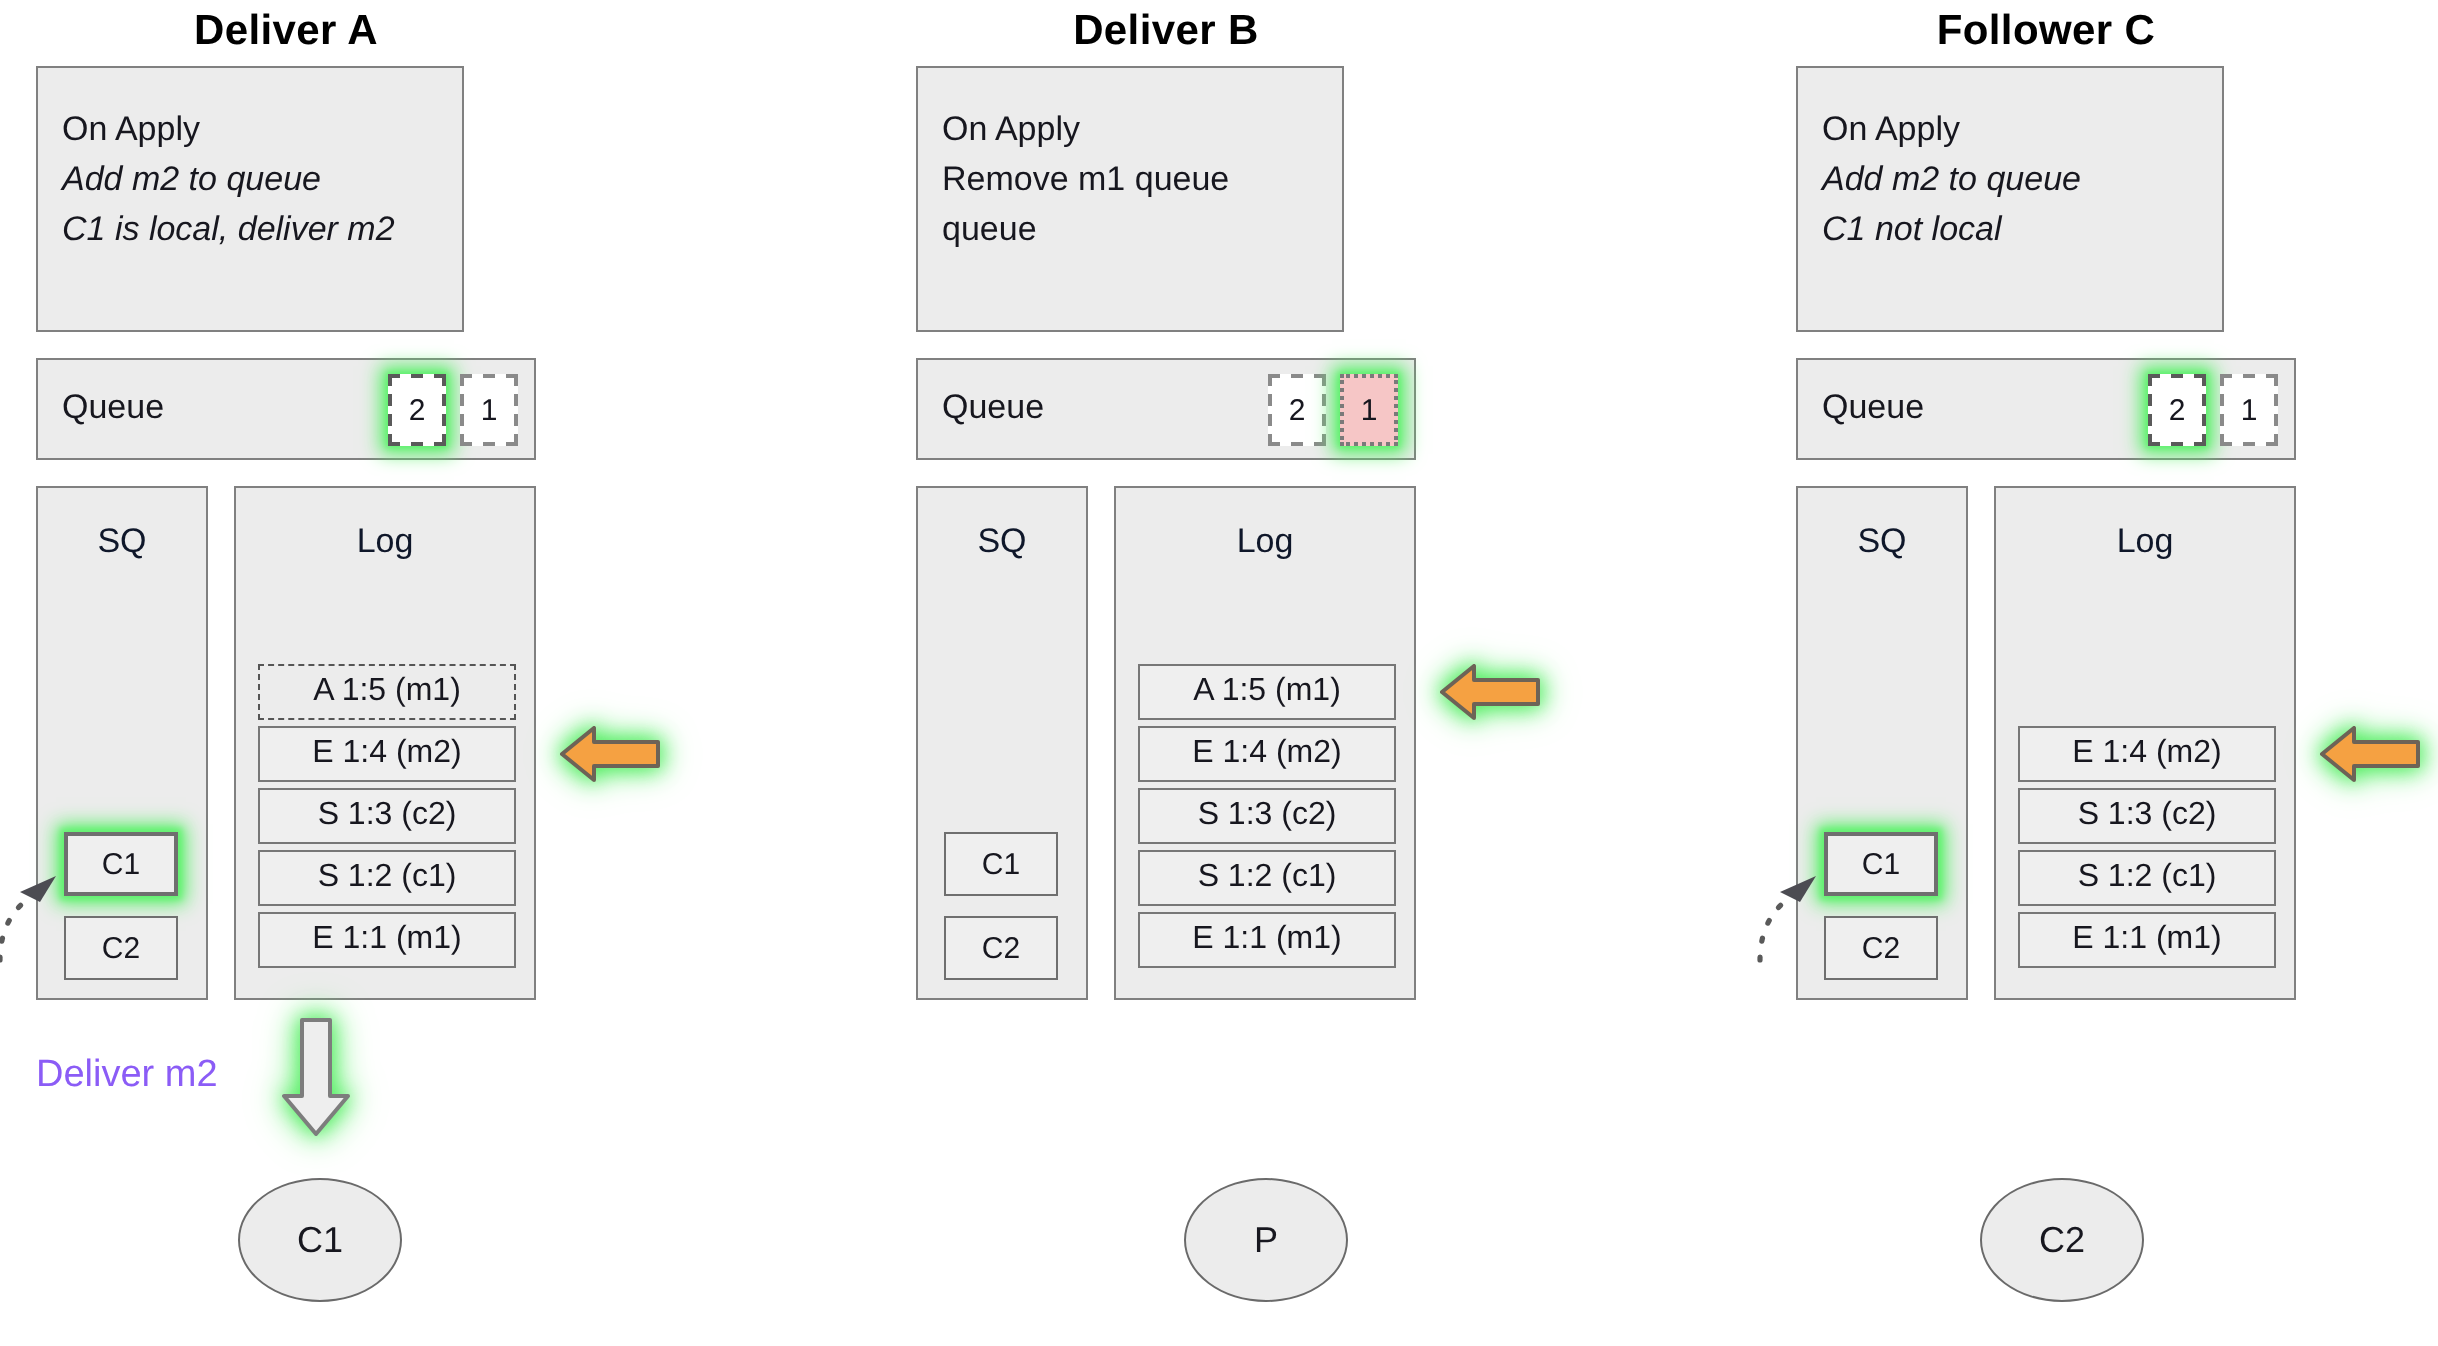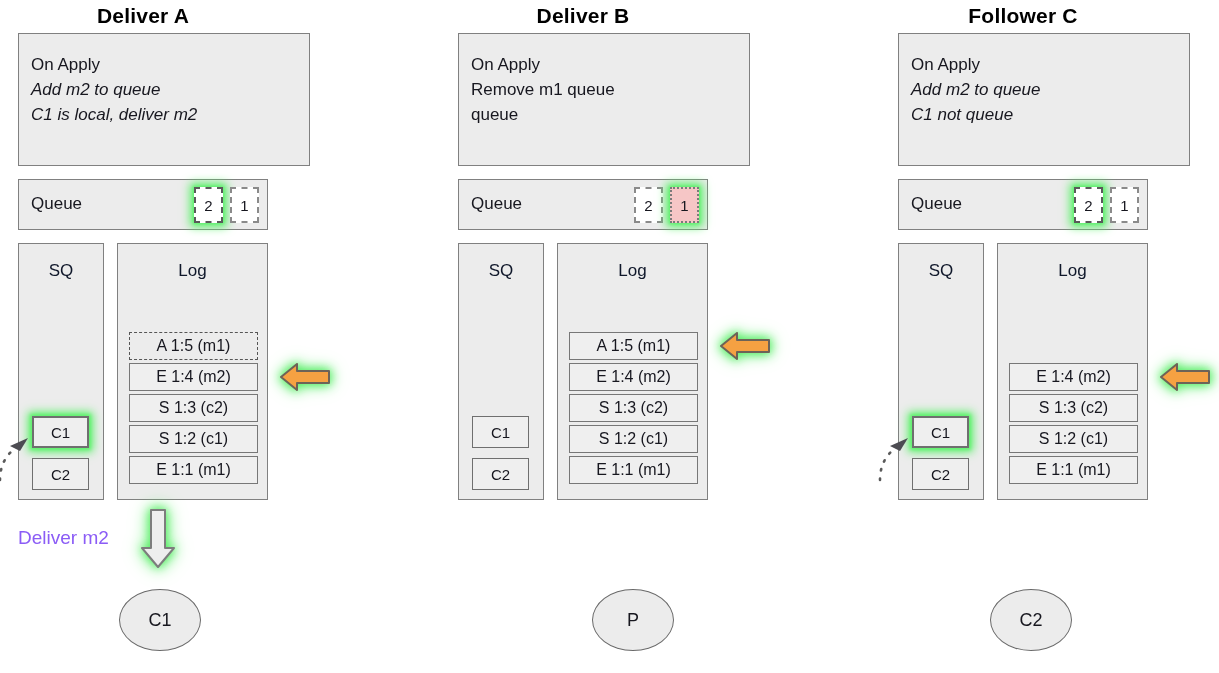--- a/index.html
+++ b/index.html
@@ -42,21 +42,21 @@
     position: absolute;
     background: #ececec;
     border: 1.5px solid #808080;
     box-sizing: border-box;
   }
 
   
   .apply-panel {
     left: 18px;
     top: 33px;
-    width: 292px;
+    width: 214px;
     height: 133px;
     padding: 18px 0 0 12px;
   }
   #col-b .apply-panel { left: 18px; }
   .apply-line {
     font-size: 17px;
     line-height: 25px;
     color: #17171f;
     white-space: nowrap;
   }
@@ -319,21 +319,21 @@
 
     <div class="node" style="left:152px; top:589px;">P</div>
   </div>
 
   <div class="col" id="col-c">
     <div class="col-title">Follower C</div>
 
     <div class="panel apply-panel">
       <div class="apply-line">On Apply</div>
       <div class="apply-line ital">Add m2 to queue</div>
-      <div class="apply-line ital">C1 not queue</div>
+      <div class="apply-line ital">C1 not local</div>
     </div>
 
     <div class="panel queue-panel">
       <div class="queue-label">Queue</div>
       <div class="qslots">
         <div class="qbox glow">2</div>
         <div class="qbox">1</div>
       </div>
     </div>
 

